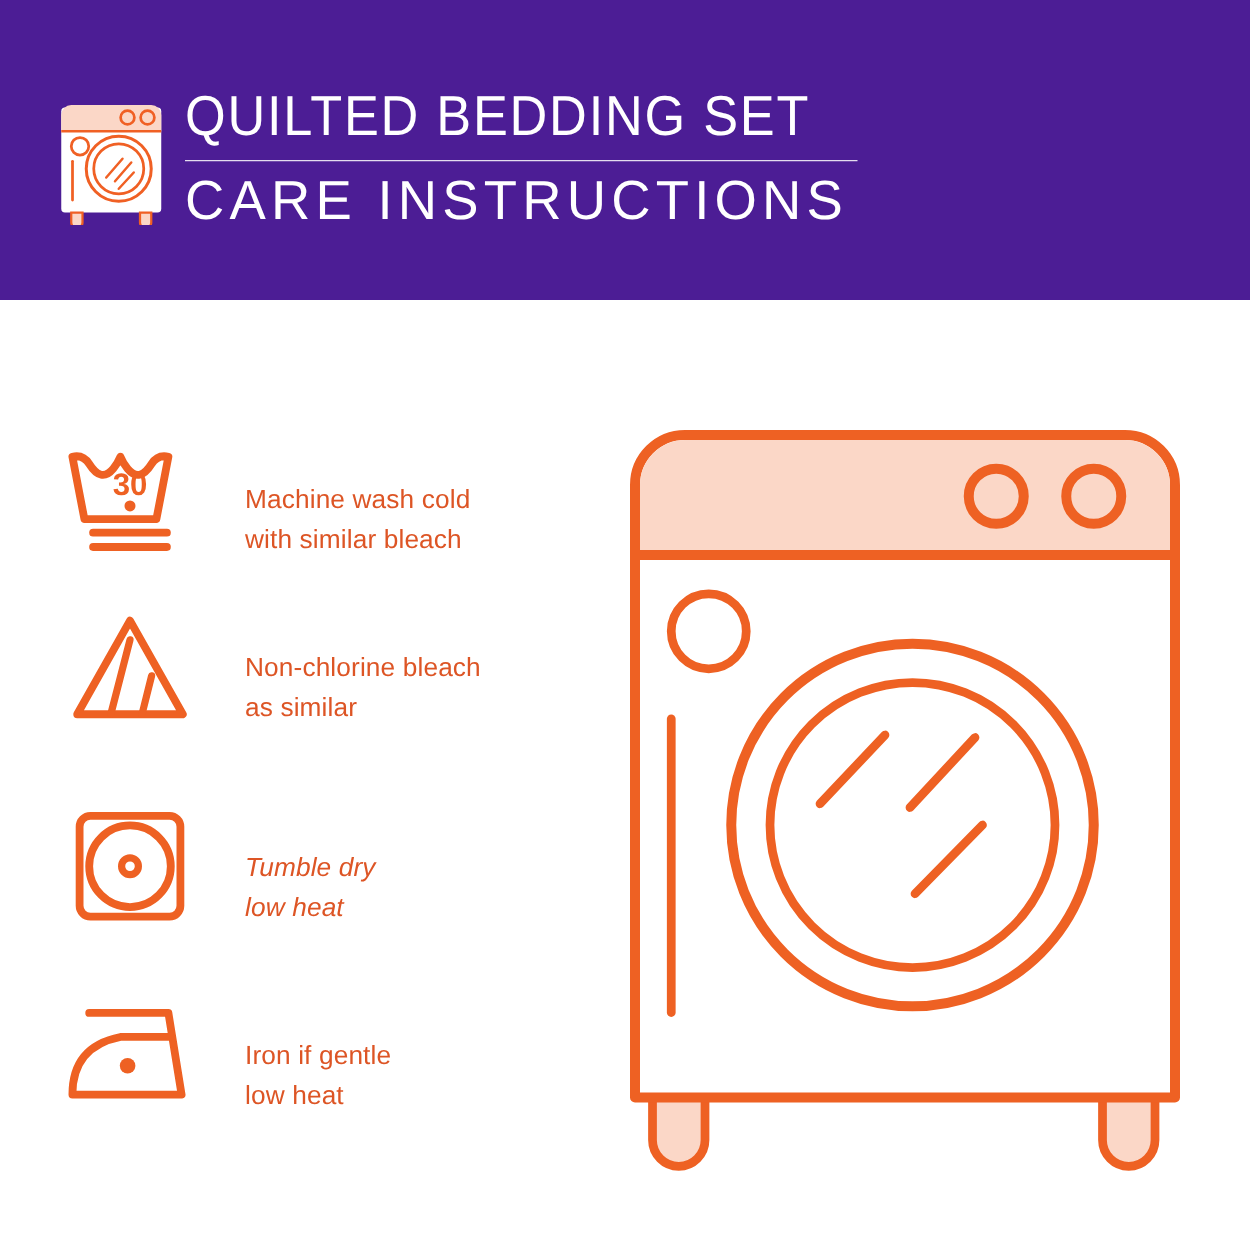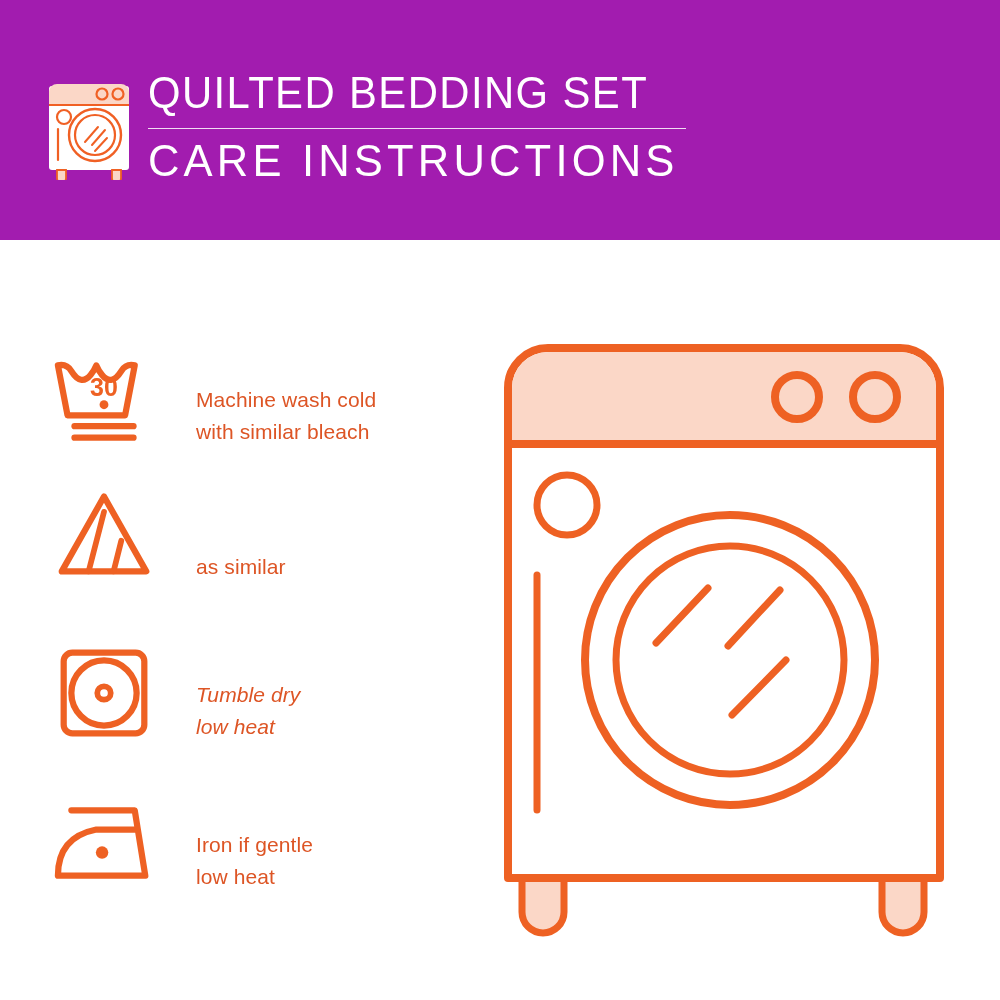--- a/index.html
+++ b/index.html
@@ -15,21 +15,21 @@
     position: relative;
   }
 
   
   #header-banner {
     position: absolute;
     left: 0;
     top: 0;
     width: 1000px;
     height: 240px;
-    background: #a21caf;
+    background: #4c1d95;
     display: flex;
     align-items: center;
     text-decoration: underline;
   }
   #header-logo {
     position: absolute;
     left: 45px;
     top: 72px;
     width: 100px;
     height: 108px;
@@ -180,20 +180,21 @@
 
   <div class="instruction-row" data-index="1">
     <div class="symbol-slot">
       <svg viewBox="0 0 112 100" width="108" height="96" aria-hidden="true">
         <path d="M56 12 L100 90 H12 Z" fill="none" stroke="#ee6123" stroke-width="6.5" stroke-linejoin="round"></path>
         <line x1="56" y1="28" x2="40" y2="90" stroke="#ee6123" stroke-width="6" stroke-linecap="round"></line>
         <line x1="74" y1="58" x2="66" y2="90" stroke="#ee6123" stroke-width="6" stroke-linecap="round"></line>
       </svg>
     </div>
     <div class="instruction-text">
+      <span class="line">Non-chlorine bleach</span>
       <span class="line">as similar</span>
     </div>
   </div>
 
   <div class="instruction-row" data-index="2">
     <div class="symbol-slot">
       <svg viewBox="0 0 112 100" width="108" height="96" aria-hidden="true">
         <rect x="14" y="8" width="84" height="84" rx="9" fill="none" stroke="#ee6123" stroke-width="6.5"></rect>
         <circle cx="56" cy="50" r="34" fill="none" stroke="#ee6123" stroke-width="6.5"></circle>
         <circle cx="56" cy="50" r="7" fill="none" stroke="#ee6123" stroke-width="6"></circle>

